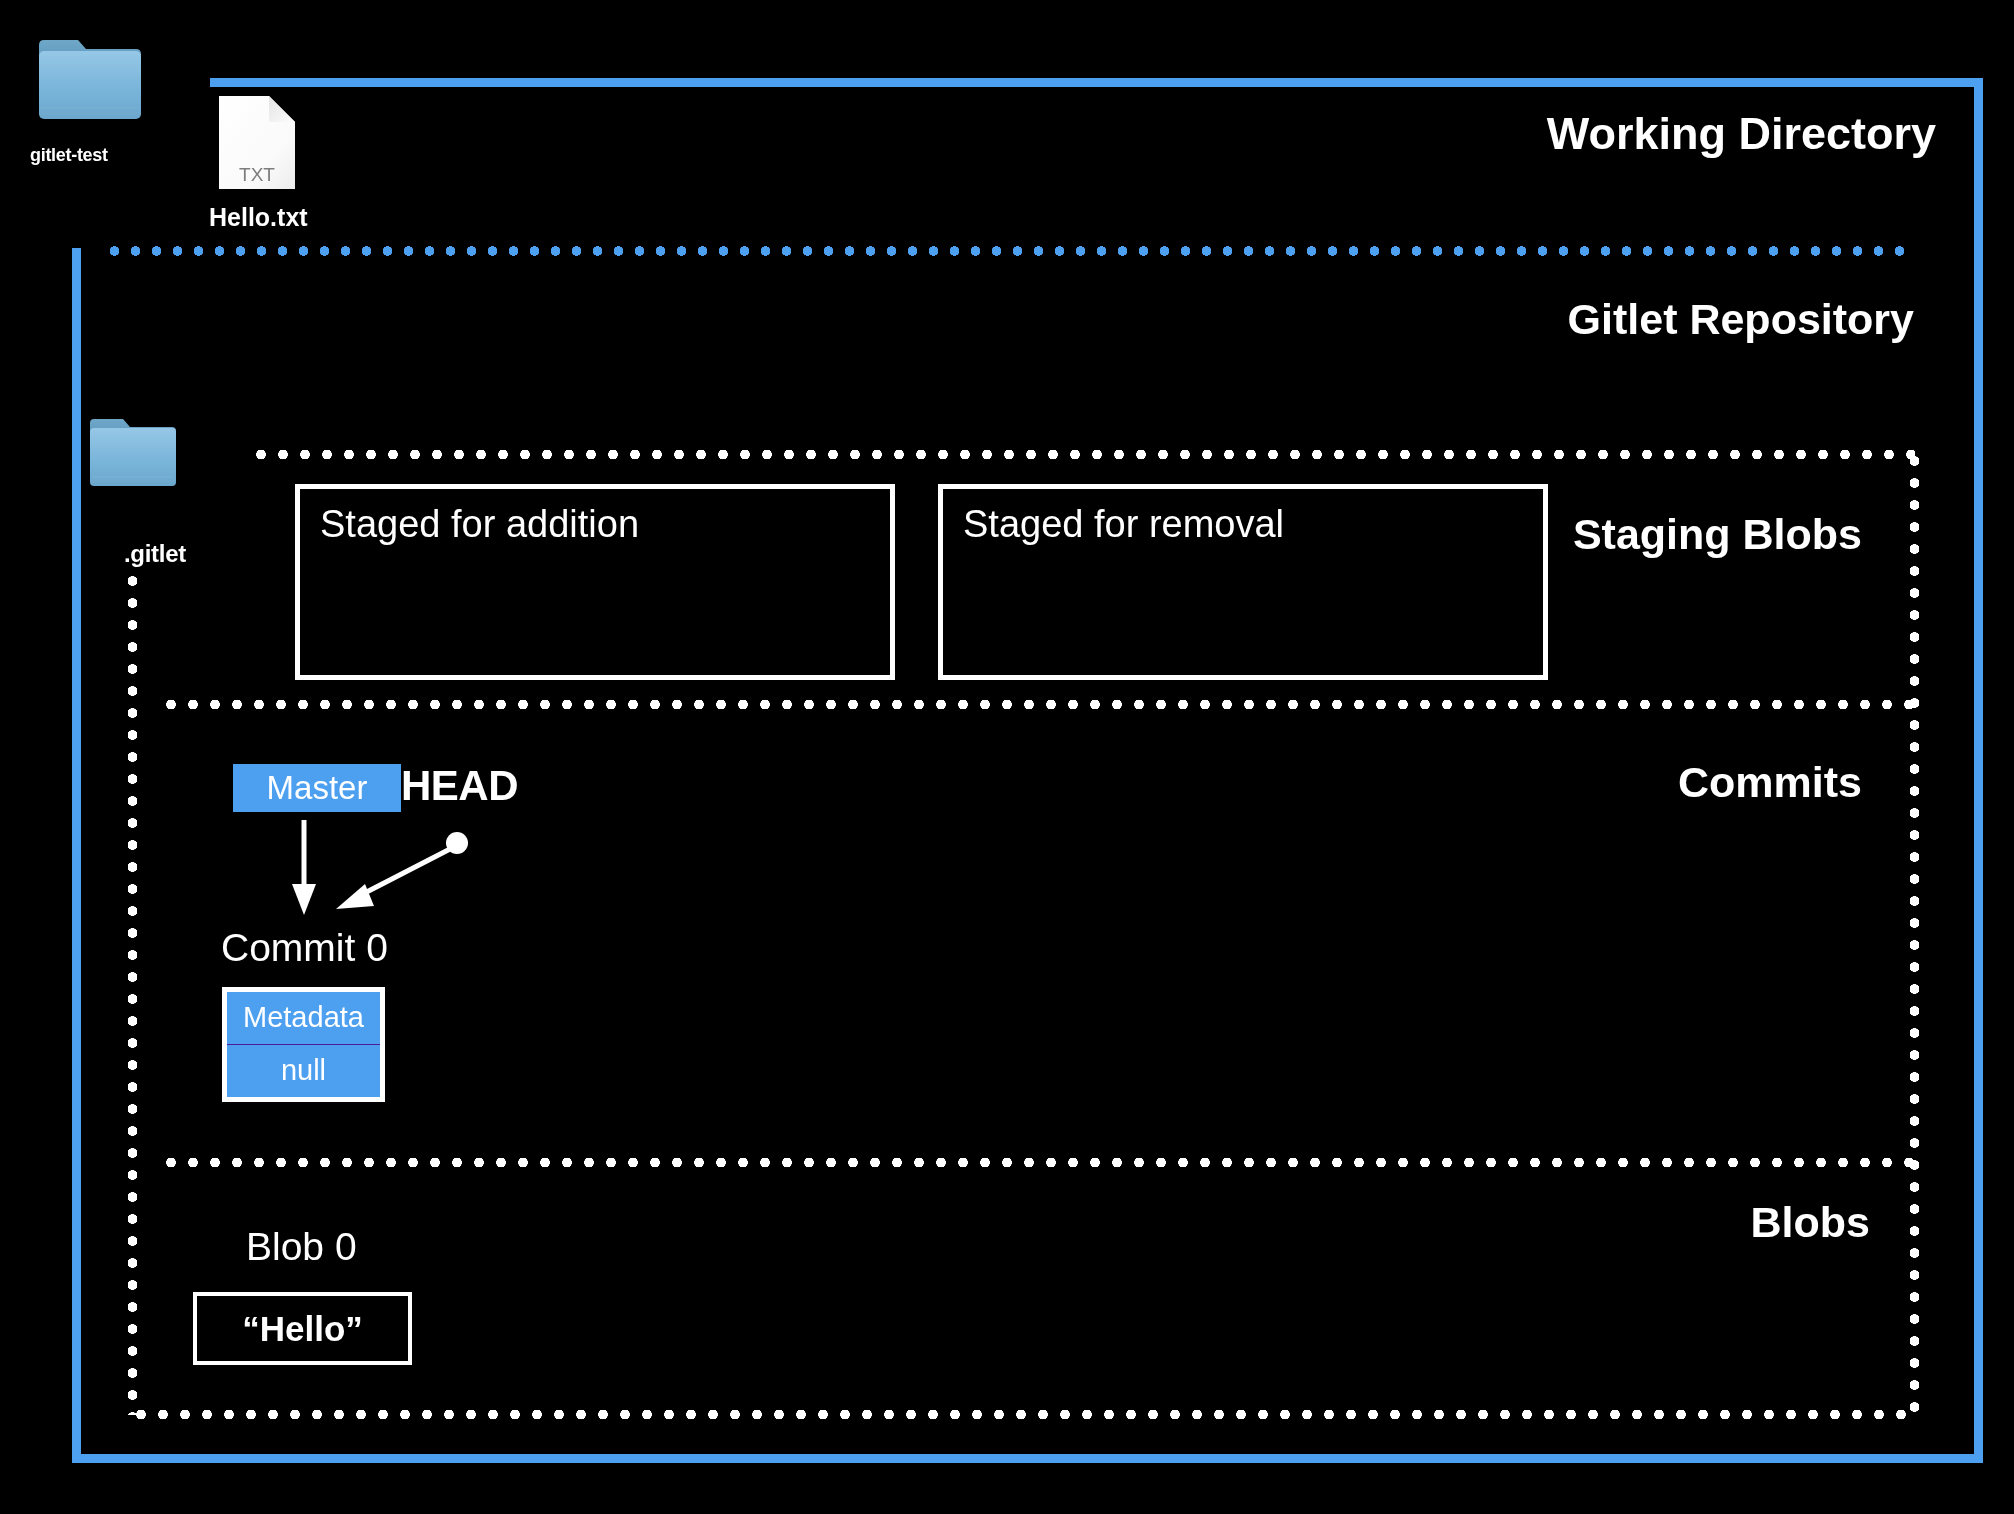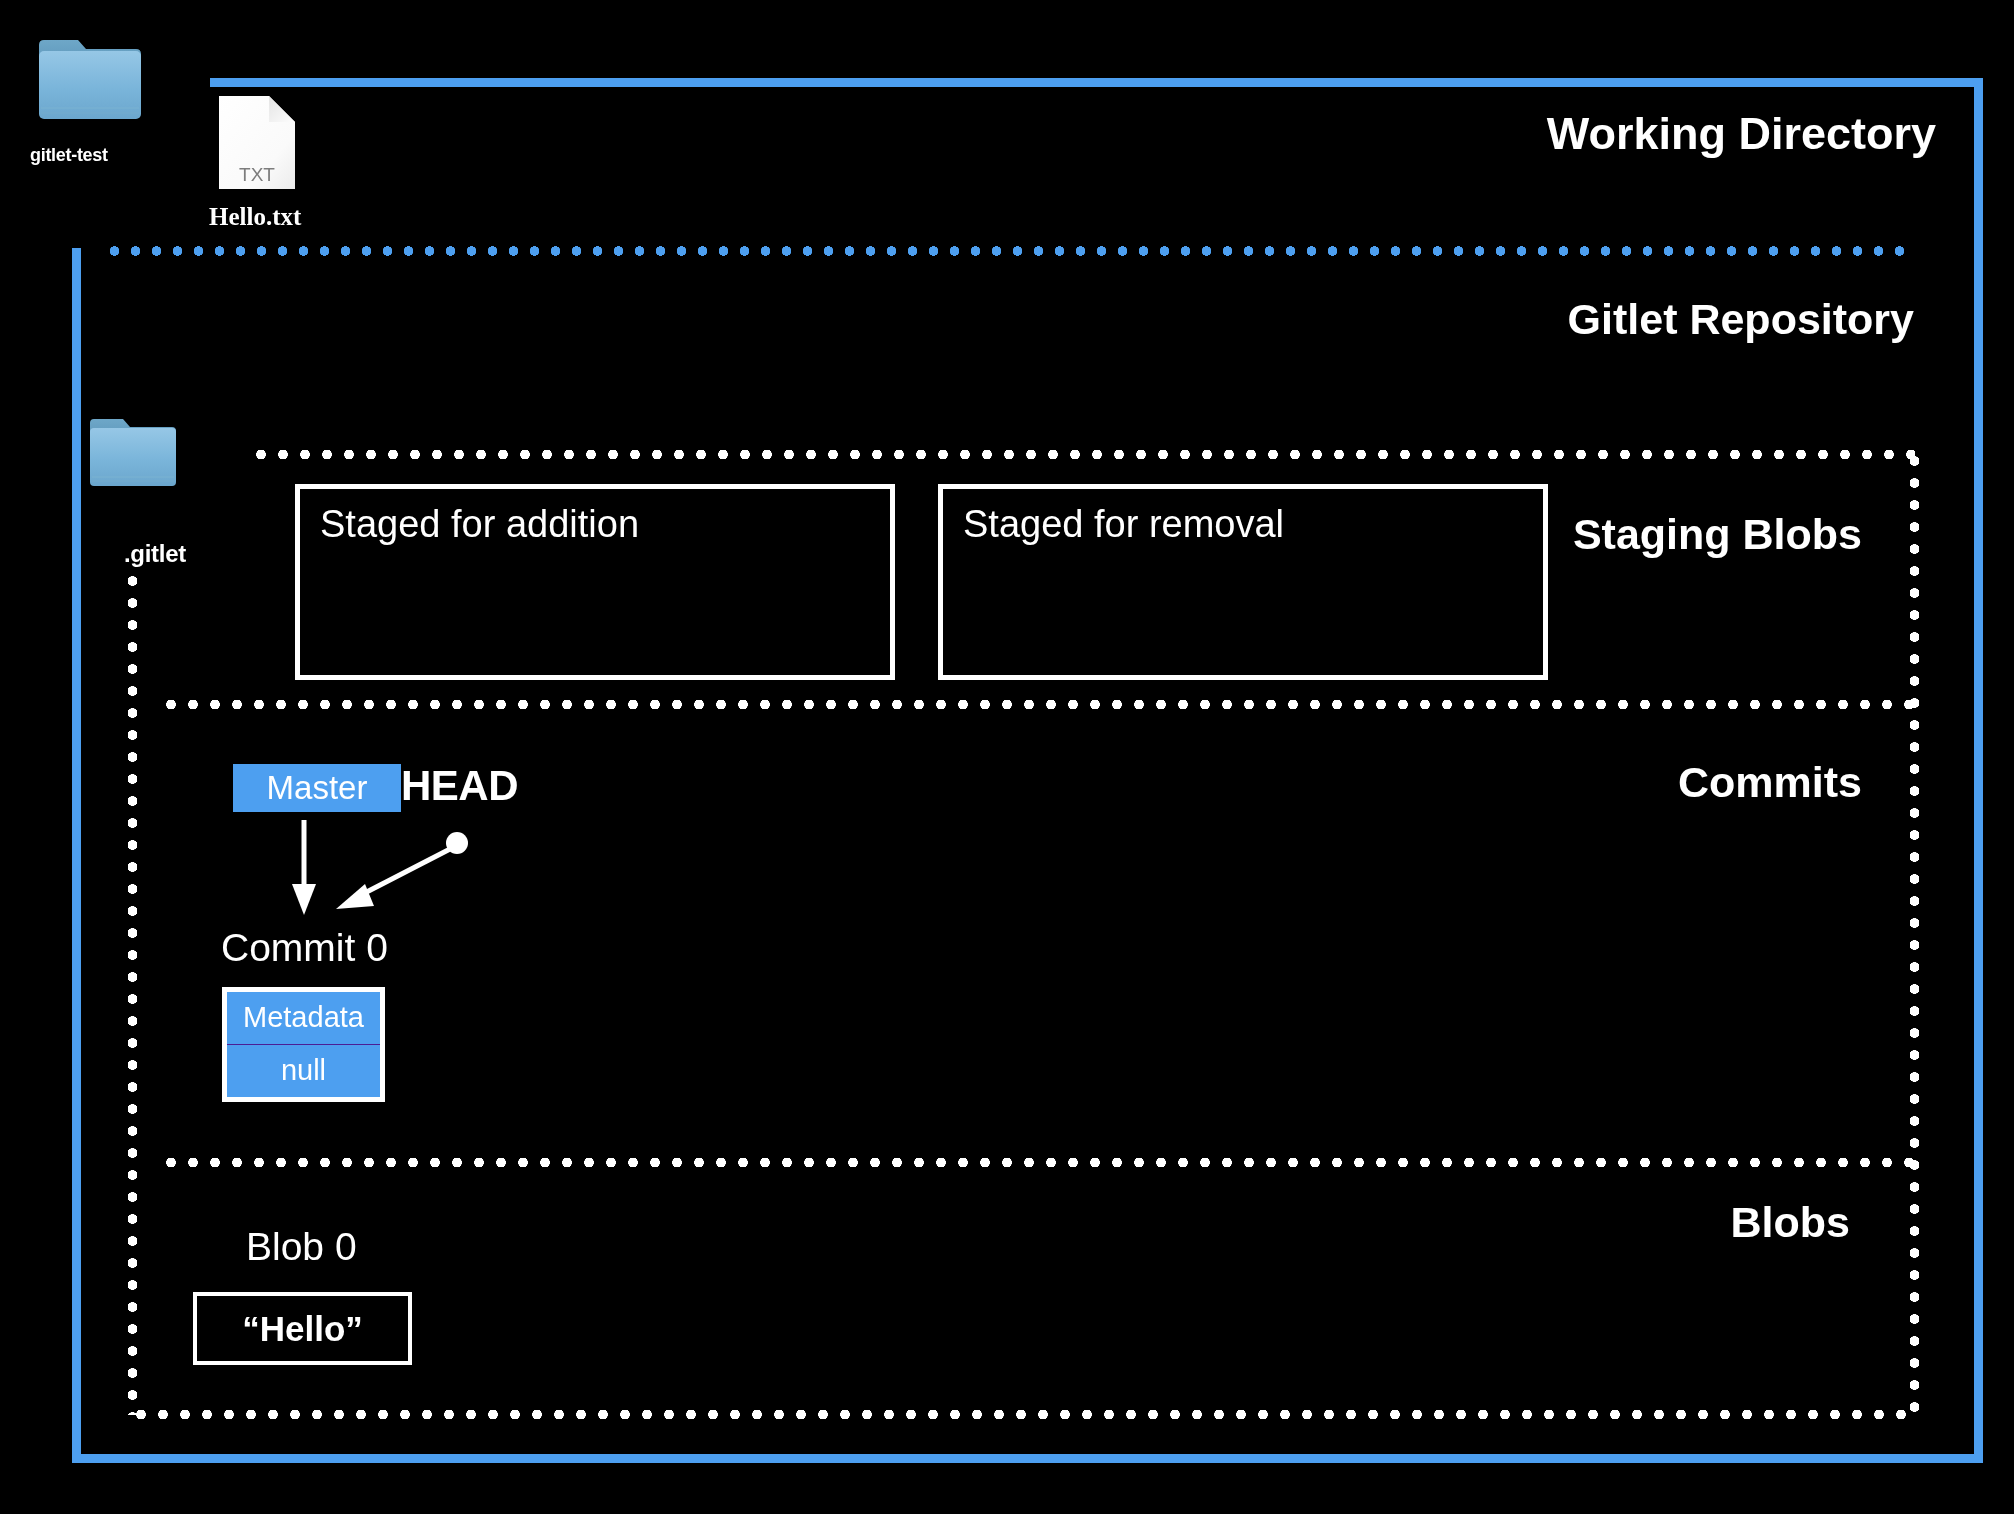--- a/index.html
+++ b/index.html
@@ -31,21 +31,20 @@
     letter-spacing: -0.3px;
     white-space: nowrap;
   }
 
   .file-icon { position: absolute; }
   .file-label {
     position: absolute;
     color: #ffffff;
     font-weight: bold;
     white-space: nowrap;
-    font-family: Liberation Serif, serif;
   }
 
   
   #wd-frame {
     position: absolute;
     left: 72px;
     top: 78px;
     width: 1911px;
     height: 1385px;
     pointer-events: none;
@@ -328,21 +327,21 @@
     <polygon points="336,909 365,884 374,906" fill="#ffffff"></polygon>
   </svg>
 
   <div id="commit-label">Commit 0</div>
 
   <div id="commit-box">
     <div class="commit-cell top">Metadata</div>
     <div class="commit-cell">null</div>
   </div>
 
-  <div class="section-title" style="right:164px; top:1198px; font-size:43px;">Blobs</div>
+  <div class="section-title" style="right:144px; top:1198px; font-size:43px;">Blobs</div>
 
   <div id="blob-label">Blob 0</div>
 
   <div id="blob-box">
     <span id="blob-value">“Hello”</span>
   </div>
 
 </div>
 
 </body></html>

